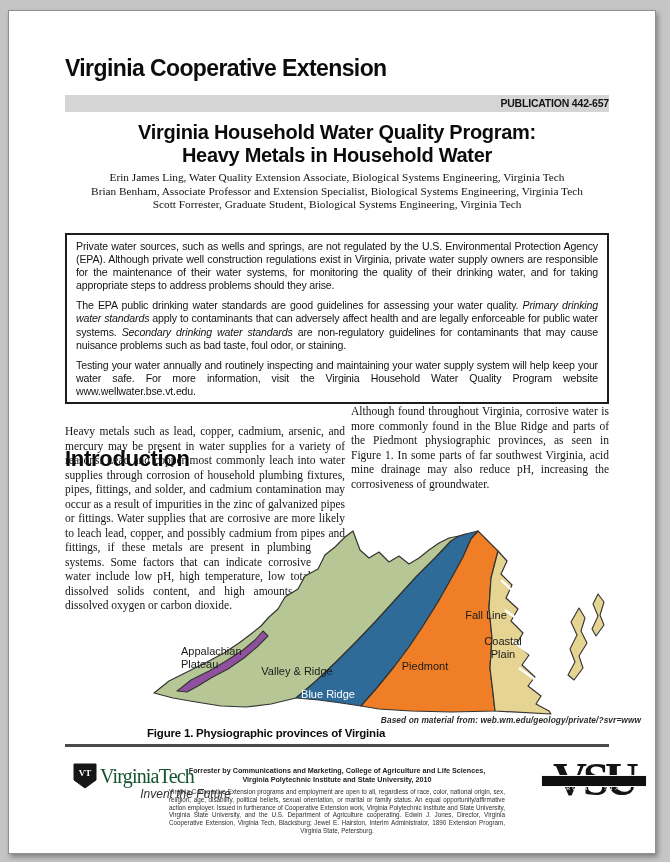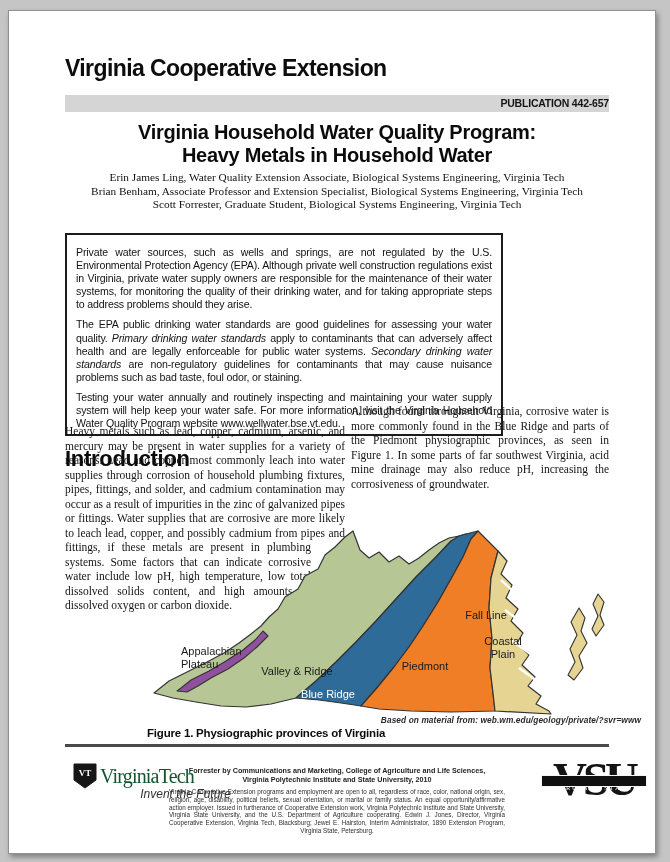--- a/index.html
+++ b/index.html
@@ -12,22 +12,22 @@
   .brand{left:56px;top:44px;font-size:23px;font-weight:bold;letter-spacing:-.6px;color:#0c0c0c;}
   .pubbar{left:56px;top:84px;width:544px;height:17px;background:#d5d5d5;}
   .pubbar span{display:block;text-align:right;font-size:10.5px;font-weight:bold;line-height:17px;
         color:#141414;letter-spacing:-.2px;}
   
   .title{left:56px;top:110px;width:544px;text-align:center;font-size:20px;font-weight:bold;
         line-height:23px;color:#0b0b0b;letter-spacing:-.3px;}
   .authors{left:56px;top:160px;width:544px;text-align:center;
         font-family:"Liberation Serif",serif;font-size:11.3px;line-height:13.6px;color:#111;}
   
-  .sumbox{left:56px;top:222px;width:438px;box-sizing:border-box;border:2px solid #1c1c1c;
-        padding:11px 9px 4px 9px;}
+  .sumbox{left:56px;top:222px;width:544px;box-sizing:border-box;border:2px solid #1c1c1c;
+        padding:5px 9px 4px 9px;}
   .sumbox p{margin:0 0 7px 0;font-size:10.6px;line-height:13.1px;text-align:justify;
         color:#131313;letter-spacing:-.15px;}
   .sumbox p:last-child{margin-bottom:0;}
   .it{font-style:italic;}
   
   .h-intro{left:56px;top:390px;font-size:22px;font-weight:bold;color:#0b0b0b;letter-spacing:-.3px;margin-top:45px;}
   .serifcol{font-family:"Liberation Serif",serif;font-size:11.5px;line-height:14.5px;
         text-align:justify;color:#151515;}
   .leftcol{left:56px;top:413px;width:280px;}
   .rightcol{left:342px;top:393px;width:258px;}

